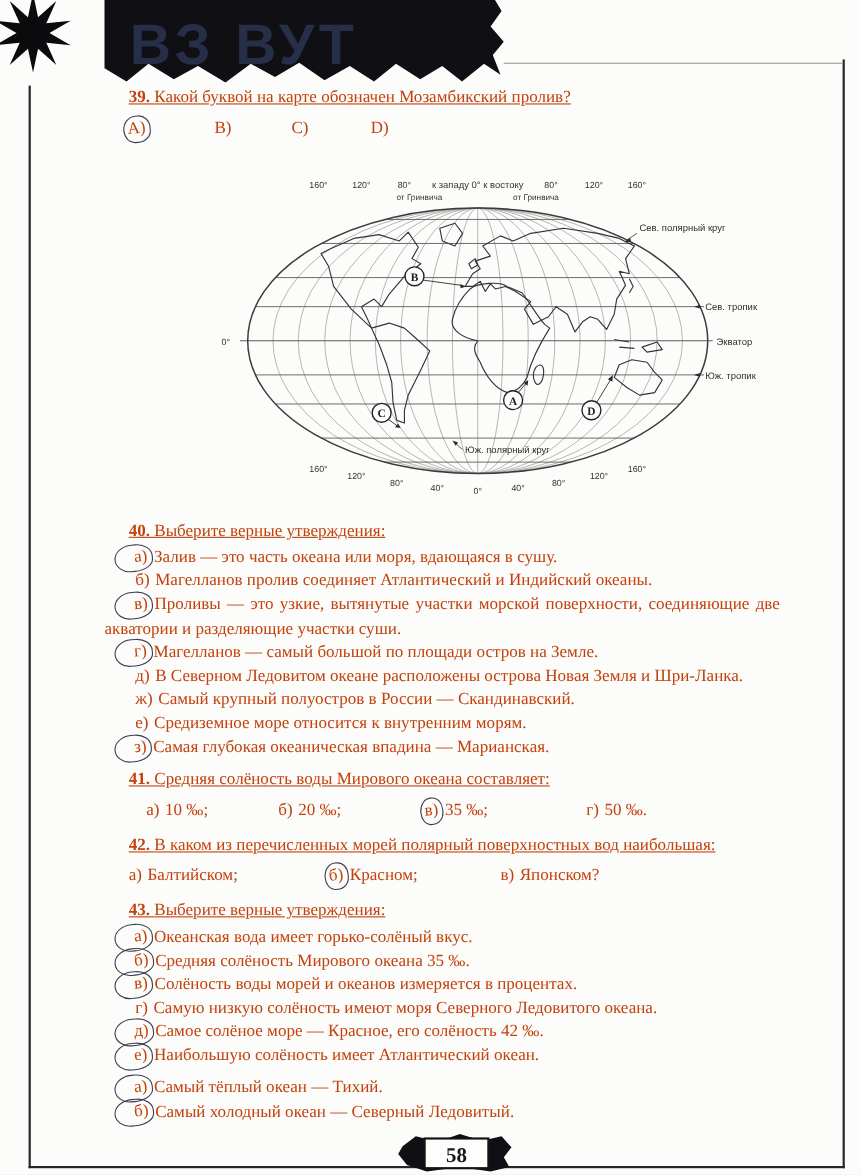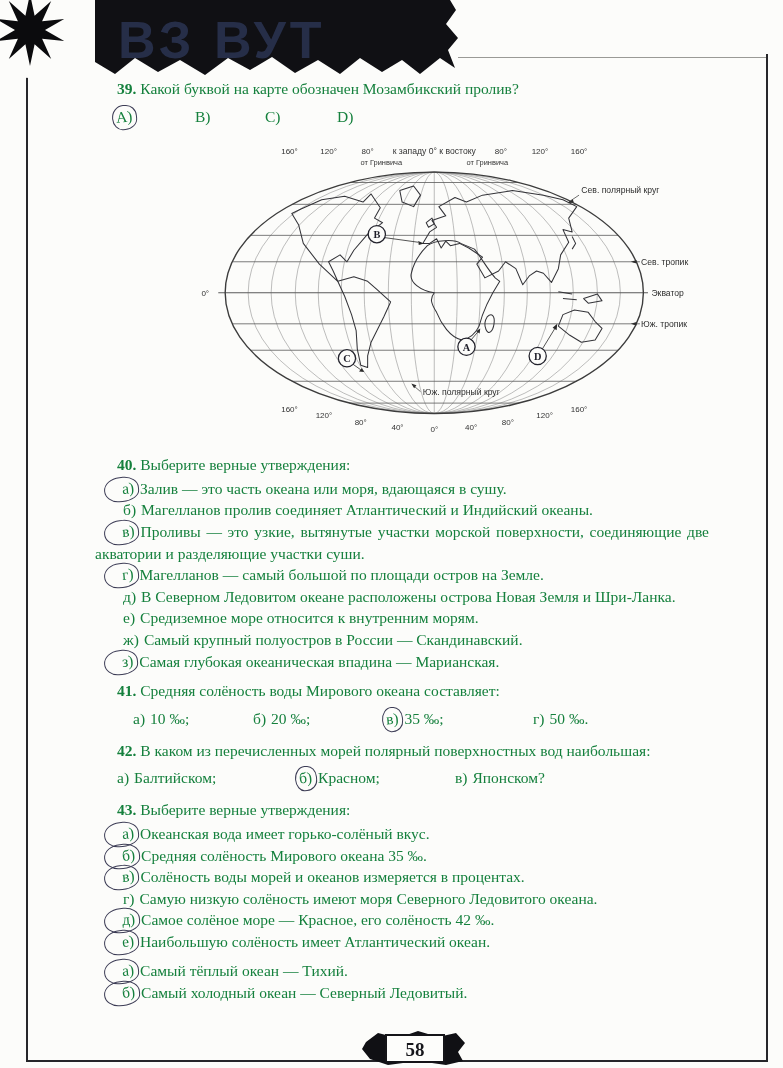--- a/index.html
+++ b/index.html
@@ -1,44 +1,44 @@
 <!DOCTYPE html>
 <html><head>
 <meta charset="utf-8">
 <style>
   html,body { margin:0; padding:0; background:#e8e8e4; }
   .page {
     position:relative; width:783px; height:1068px; margin:0 auto;
     background:#fcfcfa; overflow:hidden;
-    font-family:"Liberation Serif", serif; color:#15803d;
+    font-family:"Liberation Serif", serif; color:#c2410c;
   }
   
   .frame-left  { position:absolute; left:26px;  top:0;     width:2px;  height:1062px; background:#26262a; }
   .frame-right { position:absolute; left:766px; top:54px;  width:2px;  height:1008px; background:#26262a; }
   .frame-bottom{ position:absolute; left:26px;  top:1060px; width:742px; height:2px;  background:#26262a; }
   .frame-top   { position:absolute; left:458px; top:57px;  width:308px; height:1px;  background:#9a9a96; }
 
   .content { position:absolute; left:95px; top:78px; width:614px; font-size:15.5px; line-height:21.6px; }
 
-  .q-title { margin:0 0 2px 0; text-indent:22px; text-align:justify; }
+  .q-title { margin:0 0 2px 0; text-indent:22px; text-align:justify;text-decoration:underline; }
   .qnum { font-weight:bold; }
   .q-block { margin-bottom:8px; }
   .item { margin:0; text-indent:14px; text-align:justify; }
   .letter { display:inline-block; margin-right:5px; }
   .circled {
     border:1.5px solid #3c3c55;
     border-radius:52% 48% 55% 45% / 58% 52% 48% 55%;
     padding:0 4px 1px 3px;
     margin:-2px 1px -2px -5px;
     transform:rotate(-5deg);
   }
   .opts-row { position:relative; height:30px; margin-top:4px; }
   .opts-row .opt { position:absolute; top:2px; white-space:nowrap; }
 
-  .map-block { width:540px; margin:8px 0 10px 98px; }
+  .map-block { width:540px; margin:25px 0 10px 98px; }
 
   
   .hdr-svg { position:absolute; left:0; top:0; width:480px; height:92px; }
   .pagenum-svg { position:absolute; left:358px; top:1030px; width:112px; height:38px; }
 </style>
 </head>
 <body>
 
 <div class="page">
 
@@ -179,22 +179,22 @@
     </div>
 
     <div class="q-block">
       <p class="q-title"><b class="qnum">40.</b>
         <span>Выберите верные утверждения:</span></p>
       <p class="item"><span class="letter circled">а)</span><span>Залив — это часть океана или моря, вдающаяся в сушу.</span></p>
       <p class="item"><span class="letter">б)</span><span>Магелланов пролив соединяет Атлантический и Индийский океаны.</span></p>
       <p class="item"><span class="letter circled">в)</span><span>Проливы — это узкие, вытянутые участки морской поверхности, соединяющие две акватории и разделяющие участки суши.</span></p>
       <p class="item"><span class="letter circled">г)</span><span>Магелланов — самый большой по площади остров на Земле.</span></p>
       <p class="item"><span class="letter">д)</span><span>В Северном Ледовитом океане расположены острова Новая Земля и Шри-Ланка.</span></p>
+      <p class="item"><span class="letter">ж)</span><span>Самый крупный полуостров в России — Скандинавский.</span></p>
       <p class="item"><span class="letter">е)</span><span>Средиземное море относится к внутренним морям.</span></p>
-      <p class="item"><span class="letter">ж)</span><span>Самый крупный полуостров в России — Скандинавский.</span></p>
       <p class="item"><span class="letter circled">з)</span><span>Самая глубокая океаническая впадина — Марианская.</span></p>
     </div>
 
     <div class="q-block">
       <p class="q-title"><b class="qnum">41.</b>
         <span>Средняя солёность воды Мирового океана составляет:</span></p>
       <div class="opts-row" style="height:26px">
         <span class="opt" style="left:38px"><span class="letter">а)</span><span>10 ‰;</span></span>
         <span class="opt" style="left:158px"><span class="letter">б)</span><span>20 ‰;</span></span>
         <span class="opt" style="left:292px"><span class="letter circled">в)</span><span>35 ‰;</span></span>

